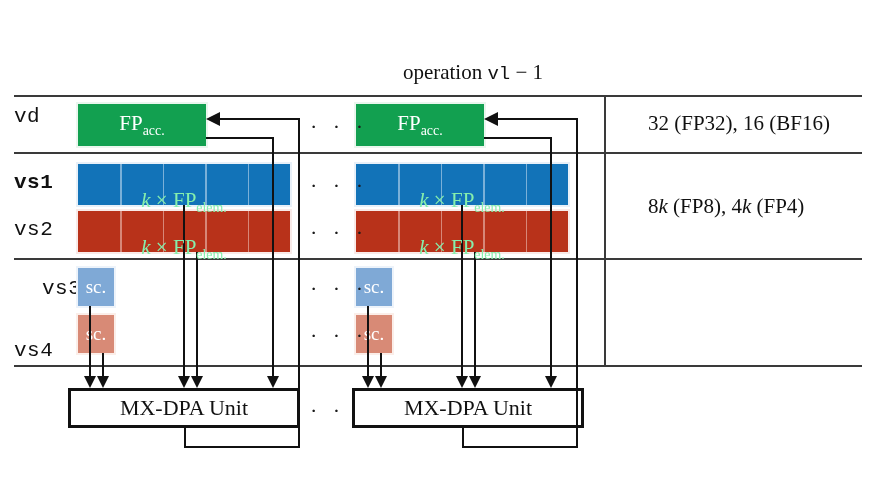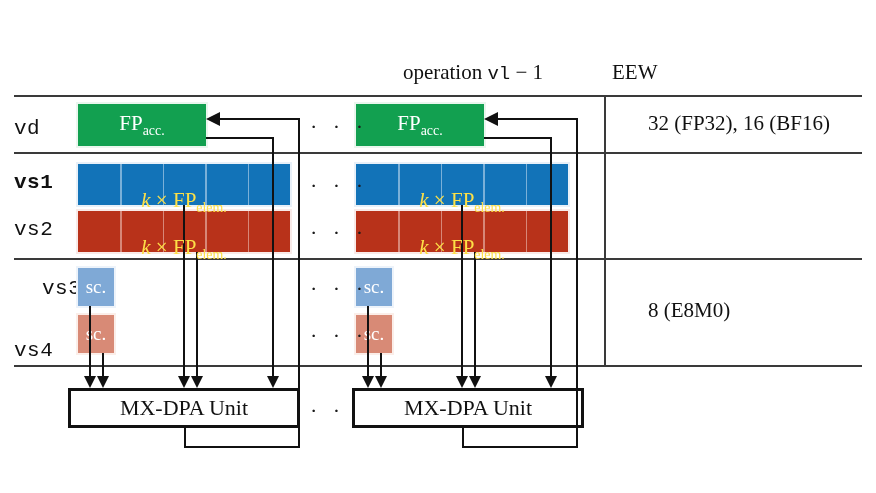--- a/index.html
+++ b/index.html
@@ -33,21 +33,21 @@
   .acc{background:#12a050;color:#fff;font-size:21px;
        box-shadow:0 0 0 2px #eaf6ee;}
   .vecblue{background:#1273b8;box-shadow:0 0 0 2px #e8f0f8;}
   .vecred{background:#b8321a;box-shadow:0 0 0 2px #f8eae8;}
 
   
   .vsep{position:absolute;top:0;bottom:0;width:1.5px;opacity:.55;}
   .vecblue .vsep{background:#cfe2f2;}
   .vecred  .vsep{background:#f0cdc6;}
 
-  .veclabel{position:relative;z-index:2;color:#fde047;font-size:21px;
+  .veclabel{position:relative;z-index:2;color:#86efac;font-size:21px;
             white-space:nowrap;font-family:"Liberation Serif",serif;margin-top:35px;}
   .veclabel .it{font-style:italic;}
   .veclabel sub{font-size:.66em;}
   .acclabel{position:relative;z-index:2;color:#fff;white-space:nowrap;}
   .acclabel sub{font-size:.66em;}
 
   
   .scbox{position:absolute;display:flex;align-items:center;
          justify-content:center;color:#fff;font-size:19px;}
   .sc-blue{background:#7fa9d6;box-shadow:0 0 0 2px #edf3fa;}
@@ -75,39 +75,40 @@
 </head>
 <body>
 
 <div id="stage">
 
 
   <div class="abs colhead" style="left:348px;top:62px;width:250px;">
     <span>operation </span><span class="mono">vl</span><span> − 1</span>
   </div>
 
-  <div class="abs colhead" style="left:612px;top:62px;width:180px;text-align:left;">EEW</div>
 
   <div class="rule" style="top:95px;"></div>
   <div class="rule" style="top:152px;"></div>
   <div class="rule" style="top:258px;"></div>
   <div class="rule" style="top:365px;"></div>
 
-  <div class="abs rowlabel" style="left:14px;top:118px;">vd</div>
+  <div class="abs rowlabel" style="left:14px;top:106px;">vd</div>
   <div class="abs rowlabel" style="left:14px;top:172px;font-weight:bold;">vs1</div>
   <div class="abs rowlabel" style="left:14px;top:219px;">vs2</div>
   <div class="abs rowlabel" style="left:14px;top:278px;margin-left:28px;">vs3</div>
   <div class="abs rowlabel" style="left:14px;top:340px;">vs4</div>
 
   <div class="wv" style="left:604px;top:95px;height:270px;background:#3a3a3a;"></div>
 
   <div class="abs eew" style="left:616px;top:113px;">32 (FP32), 16 (BF16)</div>
 
-
-  <div class="abs eew" style="left:616px;top:300px;">8 (E8M0)</div>
+  <div class="abs eew" style="left:616px;top:196px;">
+    <span>8</span><i>k</i><span> (FP8), 4</span><i>k</i><span> (FP4)</span>
+  </div>
+
 
   <div class="regbox acc" style="left:78px;top:104px;width:128px;height:42px;">
     <span class="acclabel"><span>FP</span><sub>acc.</sub></span>
   </div>
 
   <div class="regbox vecblue" style="left:78px;top:164px;width:212px;height:41px;">
     <div class="vsep" style="left:42.4px;"></div>
     <div class="vsep" style="left:84.8px;"></div>
     <div class="vsep" style="left:127.2px;"></div>
     <div class="vsep" style="left:169.6px;"></div>

